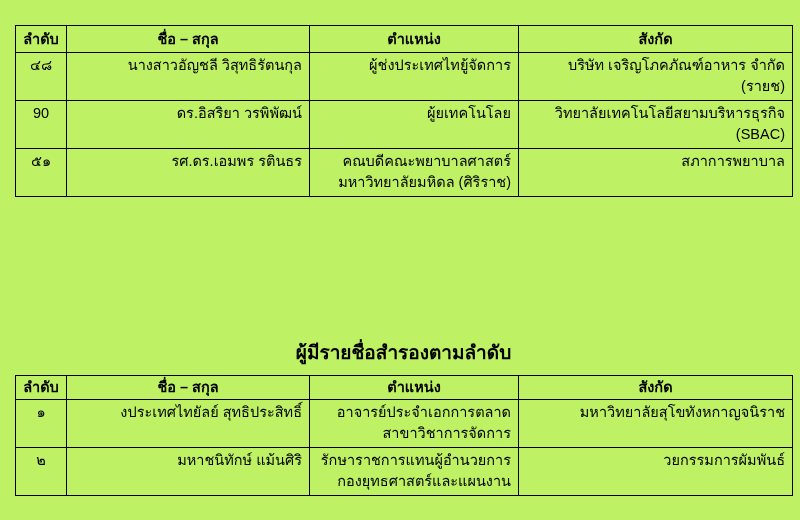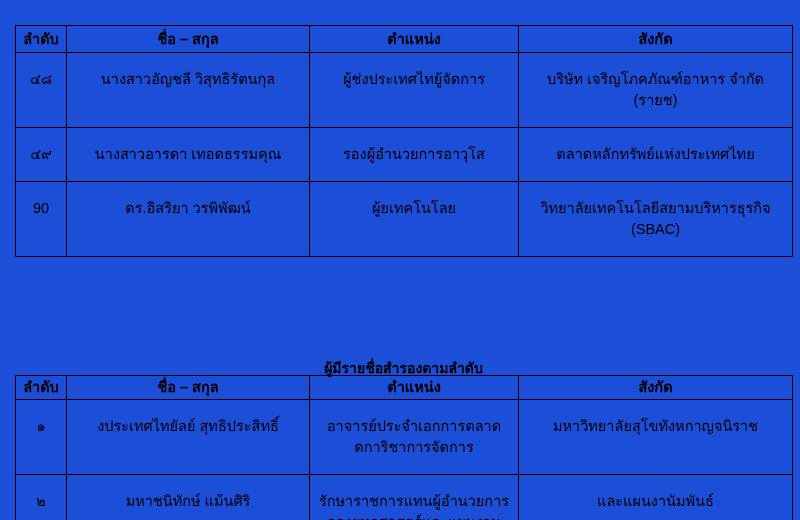--- a/index.html
+++ b/index.html
@@ -5,73 +5,72 @@
   html, body {
     margin: 0;
     padding: 0;
     background: #ffffff;
     font-family: "Liberation Sans", sans-serif;
   }
   .page {
     position: relative;
     width: 800px;
     height: 520px;
-    background: #1d4ed8;
+    background: #bef264;
     color: #000000;
     overflow: hidden;
   }
   table.doc-table {
     position: absolute;
     left: 15px;
     border-collapse: collapse;
     table-layout: fixed;
     width: 777px;
     font-size: 14.5px;
     line-height: 21px;
     color: #000000;
   }
   table.t1 { top: 25px; }
   table.t2 { top: 375px; }
   .doc-table th, .doc-table td {
     border: 1.5px solid #000000;
-    padding: 16px 7px;
+    padding: 2px 7px;
     overflow: hidden;
   }
   .doc-table th {
     font-weight: bold;
     text-align: center;
     vertical-align: middle;
     padding: 1px 4px;
   }
   .doc-table td {
     vertical-align: top;
-    text-align: center;
+    text-align: right;
     white-space: pre-line;
   }
   .doc-table td.no {
     text-align: center;
   }
   .t1 thead tr { height: 27px; }
   .t1 tbody tr { height: 48px; }
   .t2 thead tr { height: 24px; }
   .t2 tbody tr { height: 48px; }
   col.c-no   { width: 51px; }
   col.c-name { width: 243px; }
   col.c-pos  { width: 209px; }
   col.c-aff  { width: 274px; }
   .section-title {
     position: absolute;
     top: 337px;
     left: 15px;
     width: 777px;
     text-align: center;
     font-weight: bold;
-    font-size: 14px;
+    font-size: 19px;
     color: #000000;
-    margin-top: 20px;
   }
 </style>
 </head>
 <body>
 
 <div class="page">
 
   <table class="doc-table t1">
     <colgroup>
       <col class="c-no">
@@ -88,30 +87,31 @@
       </tr>
     </thead>
     <tbody>
       <tr>
         <td class="no">๔๘</td>
         <td>นางสาวอัญชลี วิสุทธิรัตนกุล</td>
         <td>ผู้ช่งประเทศไทยู้จัดการ</td>
         <td>บริษัท เจริญโภคภัณฑ์อาหาร จำกัด (รายช)</td>
       </tr>
       <tr>
-        <td class="no">๔๙</td>
-        <td>นางสาวอารดา เทอดธรรมคุณ</td>
-        <td>รองผู้อำนวยการอาวุโส</td>
-        <td>ตลาดหลักทรัพย์แห่งประเทศไทย</td>
-      </tr>
-      <tr>
         <td class="no">90</td>
         <td>ดร.อิสริยา วรพิพัฒน์</td>
         <td>ผู้ยเทคโนโลย</td>
         <td>วิทยาลัยเทคโนโลยีสยามบริหารธุรกิจ (SBAC)</td>
+      </tr>
+      <tr>
+        <td class="no">๕๑</td>
+        <td>รศ.ดร.เอมพร รตินธร</td>
+        <td>คณบดีคณะพยาบาลศาสตร์
+มหาวิทยาลัยมหิดล (ศิริราช)</td>
+        <td>สภาการพยาบาล</td>
       </tr>
     </tbody>
   </table>
 
   <div class="section-title">ผู้มีรายชื่อสำรองตามลำดับ</div>
 
   <table class="doc-table t2">
     <colgroup>
       <col class="c-no">
         <col class="c-name">
@@ -124,26 +124,26 @@
         <th>ชื่อ – สกุล</th>
         <th>ตำแหน่ง</th>
         <th>สังกัด</th>
       </tr>
     </thead>
     <tbody>
       <tr>
         <td class="no">๑</td>
         <td>งประเทศไทยัลย์ สุทธิประสิทธิ์</td>
         <td>อาจารย์ประจำเอกการตลาด
-ดการิชาการจัดการ</td>
+สาขาวิชาการจัดการ</td>
         <td>มหาวิทยาลัยสุโขทังหกาญจนิราช</td>
       </tr>
       <tr>
         <td class="no">๒</td>
         <td>มหาชนิทักษ์ แม้นศิริ</td>
         <td>รักษาราชการแทนผู้อำนวยการ
 กองยุทธศาสตร์และแผนงาน</td>
-        <td>และแผนงานัมพันธ์</td>
+        <td>วยกรรมการผัมพันธ์</td>
       </tr>
     </tbody>
   </table>
 
 </div>
 
 </body></html>

